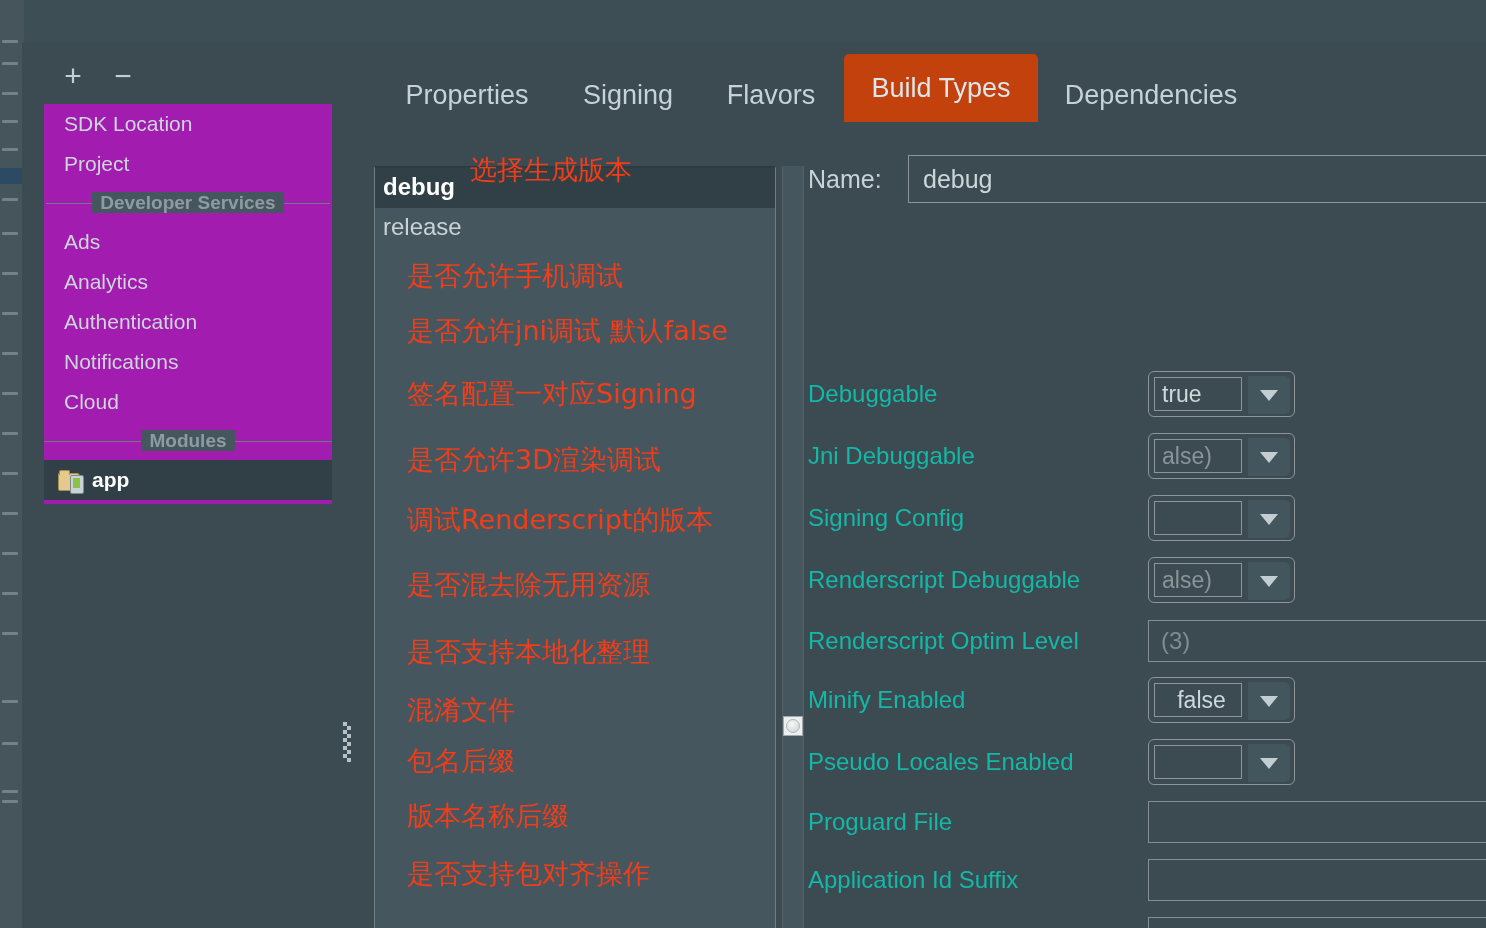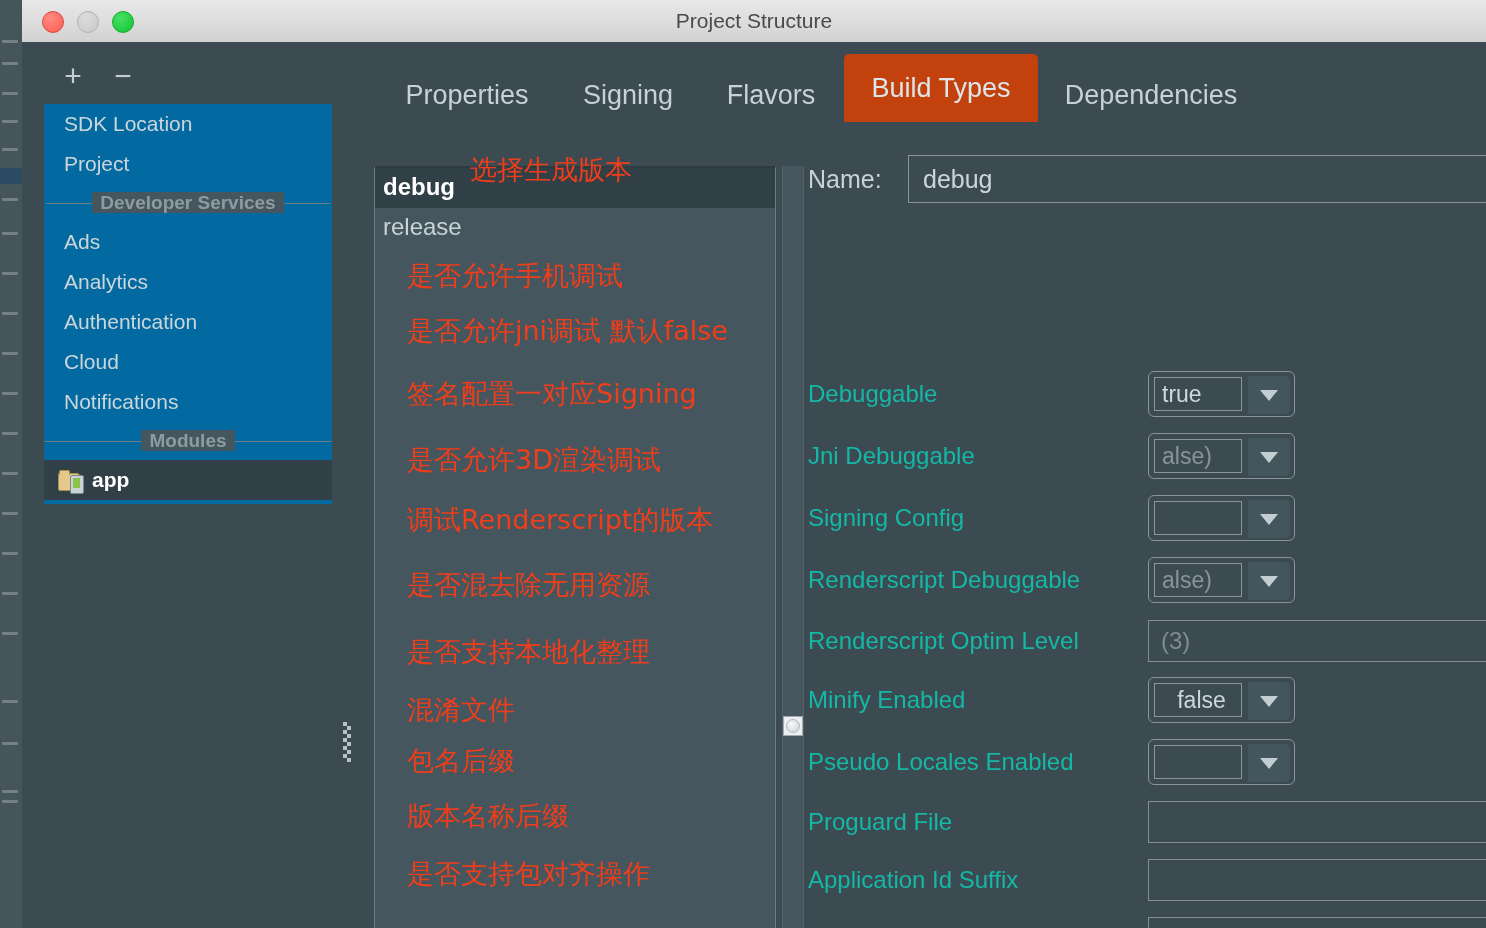--- a/index.html
+++ b/index.html
@@ -51,21 +51,21 @@
   .tb-btn{
     position:absolute;top:20px;width:30px;height:30px;
     color:#c3ced2;font-size:30px;line-height:28px;text-align:center;
     font-weight:300;cursor:default;
   }
   .tb-plus{left:36px;}
   .tb-minus{left:86px;font-size:30px;}
 
   .side-list{
     position:absolute;left:22px;top:62px;width:288px;height:400px;
-    background:#0369a1;
+    background:#a21caf;
   }
   .side-item{
     position:relative;height:40px;line-height:40px;
     padding-left:20px;font-size:21px;color:#ccd6da;
     white-space:nowrap;cursor:default;
   }
   .side-sep{
     position:relative;height:38px;line-height:38px;
     font-size:19px;color:#8e9ba0;font-weight:bold;
     text-align:center;white-space:nowrap;
@@ -241,47 +241,41 @@
     <div class="bg-tick" style="top:512px;"></div>
     <div class="bg-tick" style="top:552px;"></div>
     <div class="bg-tick" style="top:592px;"></div>
     <div class="bg-tick" style="top:632px;"></div>
     <div class="bg-tick" style="top:700px;"></div>
     <div class="bg-tick" style="top:742px;"></div>
     <div class="bg-tick" style="top:790px;"></div>
     <div class="bg-tick" style="top:800px;"></div>
   </div>
 
-  <div class="titlebar">
-    <div class="title-text">Project Structure</div>
-    <div class="traffic t-close"></div>
-    <div class="traffic t-min"></div>
-    <div class="traffic t-max"></div>
-  </div>
 
   <div class="dialog">
 
     <div class="sidebar">
       <div class="side-toolbar">
         <div class="tb-btn tb-plus">+</div>
         <div class="tb-btn tb-minus">−</div>
       </div>
 
       <div class="side-list">
         <div class="side-item">SDK Location</div>
         <div class="side-item">Project</div>
         <div class="side-sep indent-left">
           <div class="sep-rule"></div>
           <span class="sep-label">Developer Services</span>
         </div>
         <div class="side-item">Ads</div>
         <div class="side-item">Analytics</div>
         <div class="side-item">Authentication</div>
+        <div class="side-item">Notifications</div>
         <div class="side-item">Cloud</div>
-        <div class="side-item">Notifications</div>
         <div class="side-sep">
           <div class="sep-rule"></div>
           <span class="sep-label">Modules</span>
         </div>
         <div class="side-item selected">
           <span class="mod-icon">
             <span class="folder"></span><span class="phone"></span>
           </span><span>app</span>
         </div>
       </div>

